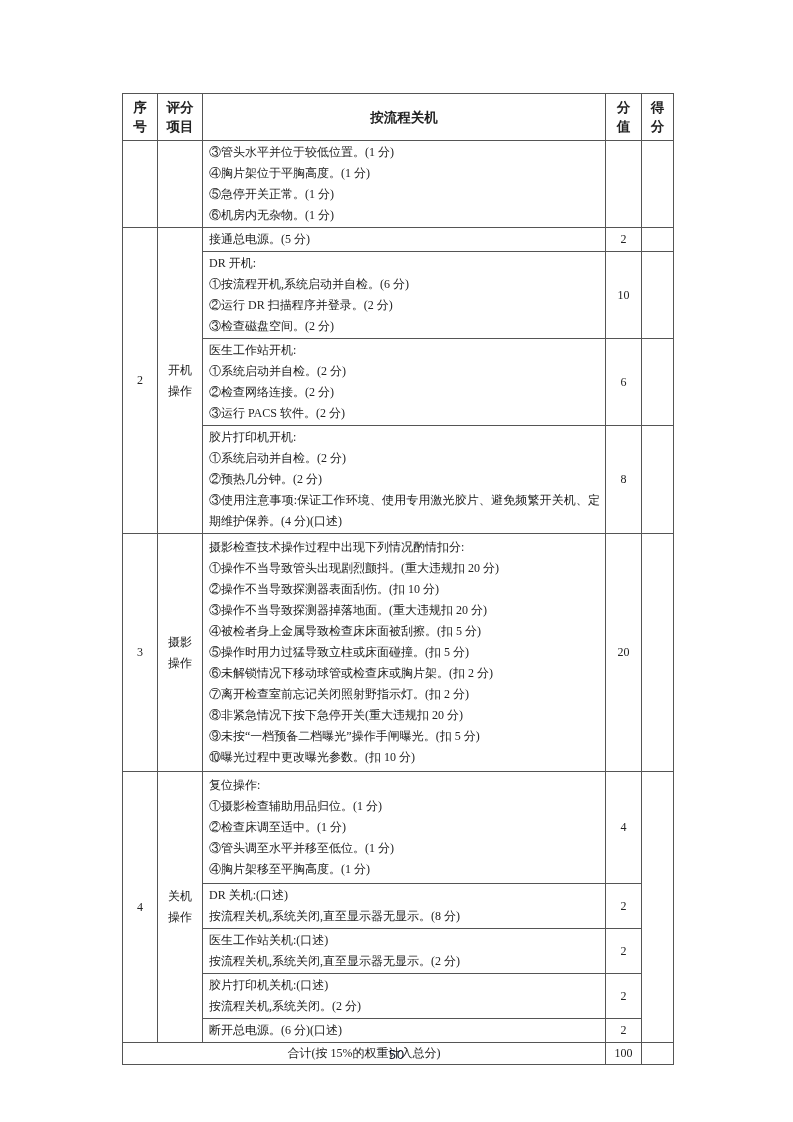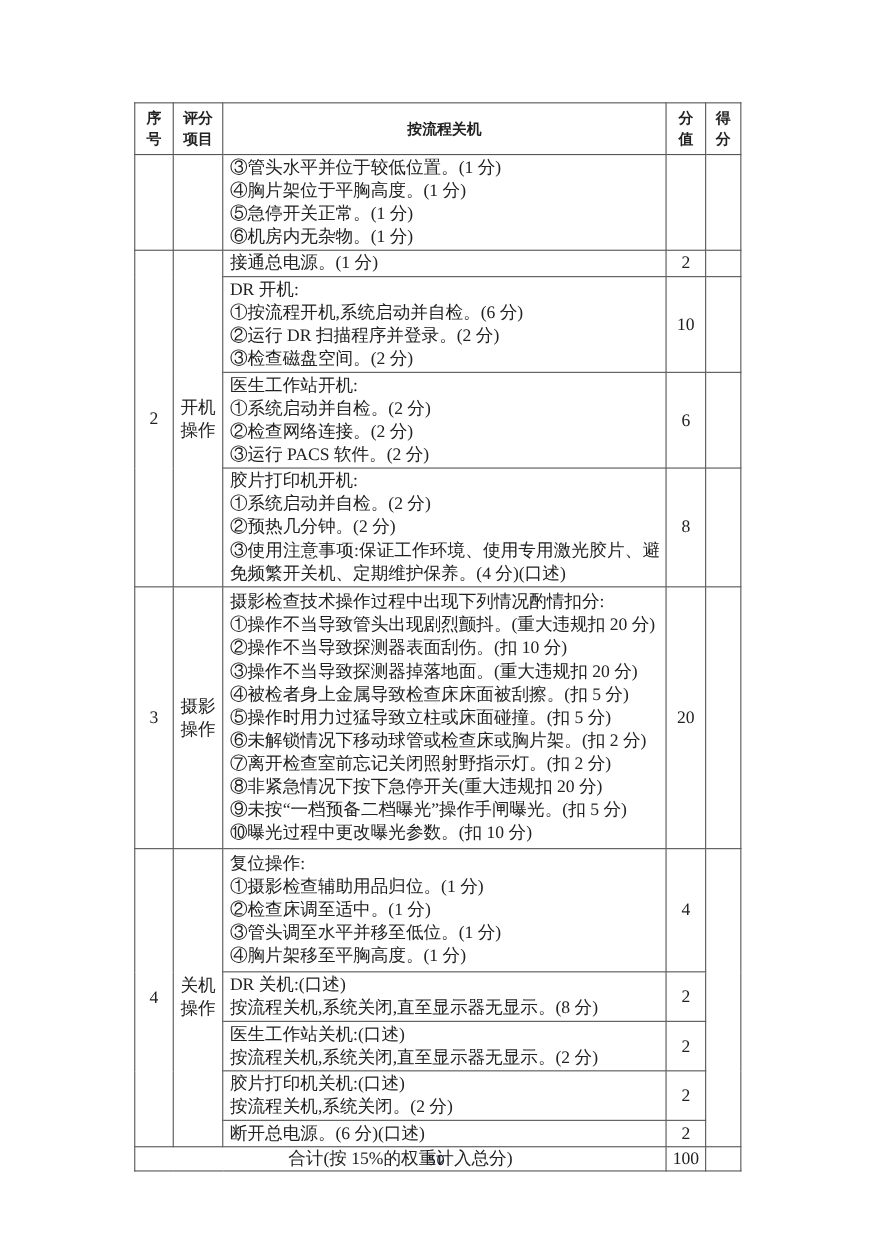--- a/index.html
+++ b/index.html
@@ -16,21 +16,21 @@
     position:absolute;
     left:122px;top:93px;
     width:551px;
     border-collapse:collapse;
     table-layout:fixed;
   }
   .score-table th,
   .score-table td{
     border:1px solid #555;
     vertical-align:middle;
-    font-size:16px;
+    font-size:12px;
     line-height:21px;
     padding:0;
     font-weight:normal;
     overflow:hidden;
   }
   .score-table th{
     font-weight:bold;
     text-align:center;
     white-space:pre-line;
     line-height:19px;
@@ -97,21 +97,21 @@
 ⑤急停开关正常。(1 分)
 ⑥机房内无杂物。(1 分)</td>
         <td class="c"></td>
         <td class="c"></td>
       </tr>
 
       <tr class="hx1">
         <td class="c" rowspan="4">2</td>
         <td class="c" rowspan="4">开机
 操作</td>
-        <td class="d">接通总电源。(1 分)</td>
+        <td class="d">接通总电源。(5 分)</td>
         <td class="c">2</td>
         <td class="c"></td>
       </tr>
       <tr class="hx4">
         <td class="d">DR 开机:
 ①按流程开机,系统启动并自检。(6 分)
 ②运行 DR 扫描程序并登录。(2 分)
 ③检查磁盘空间。(2 分)</td>
         <td class="c">10</td>
         <td class="c"></td>

